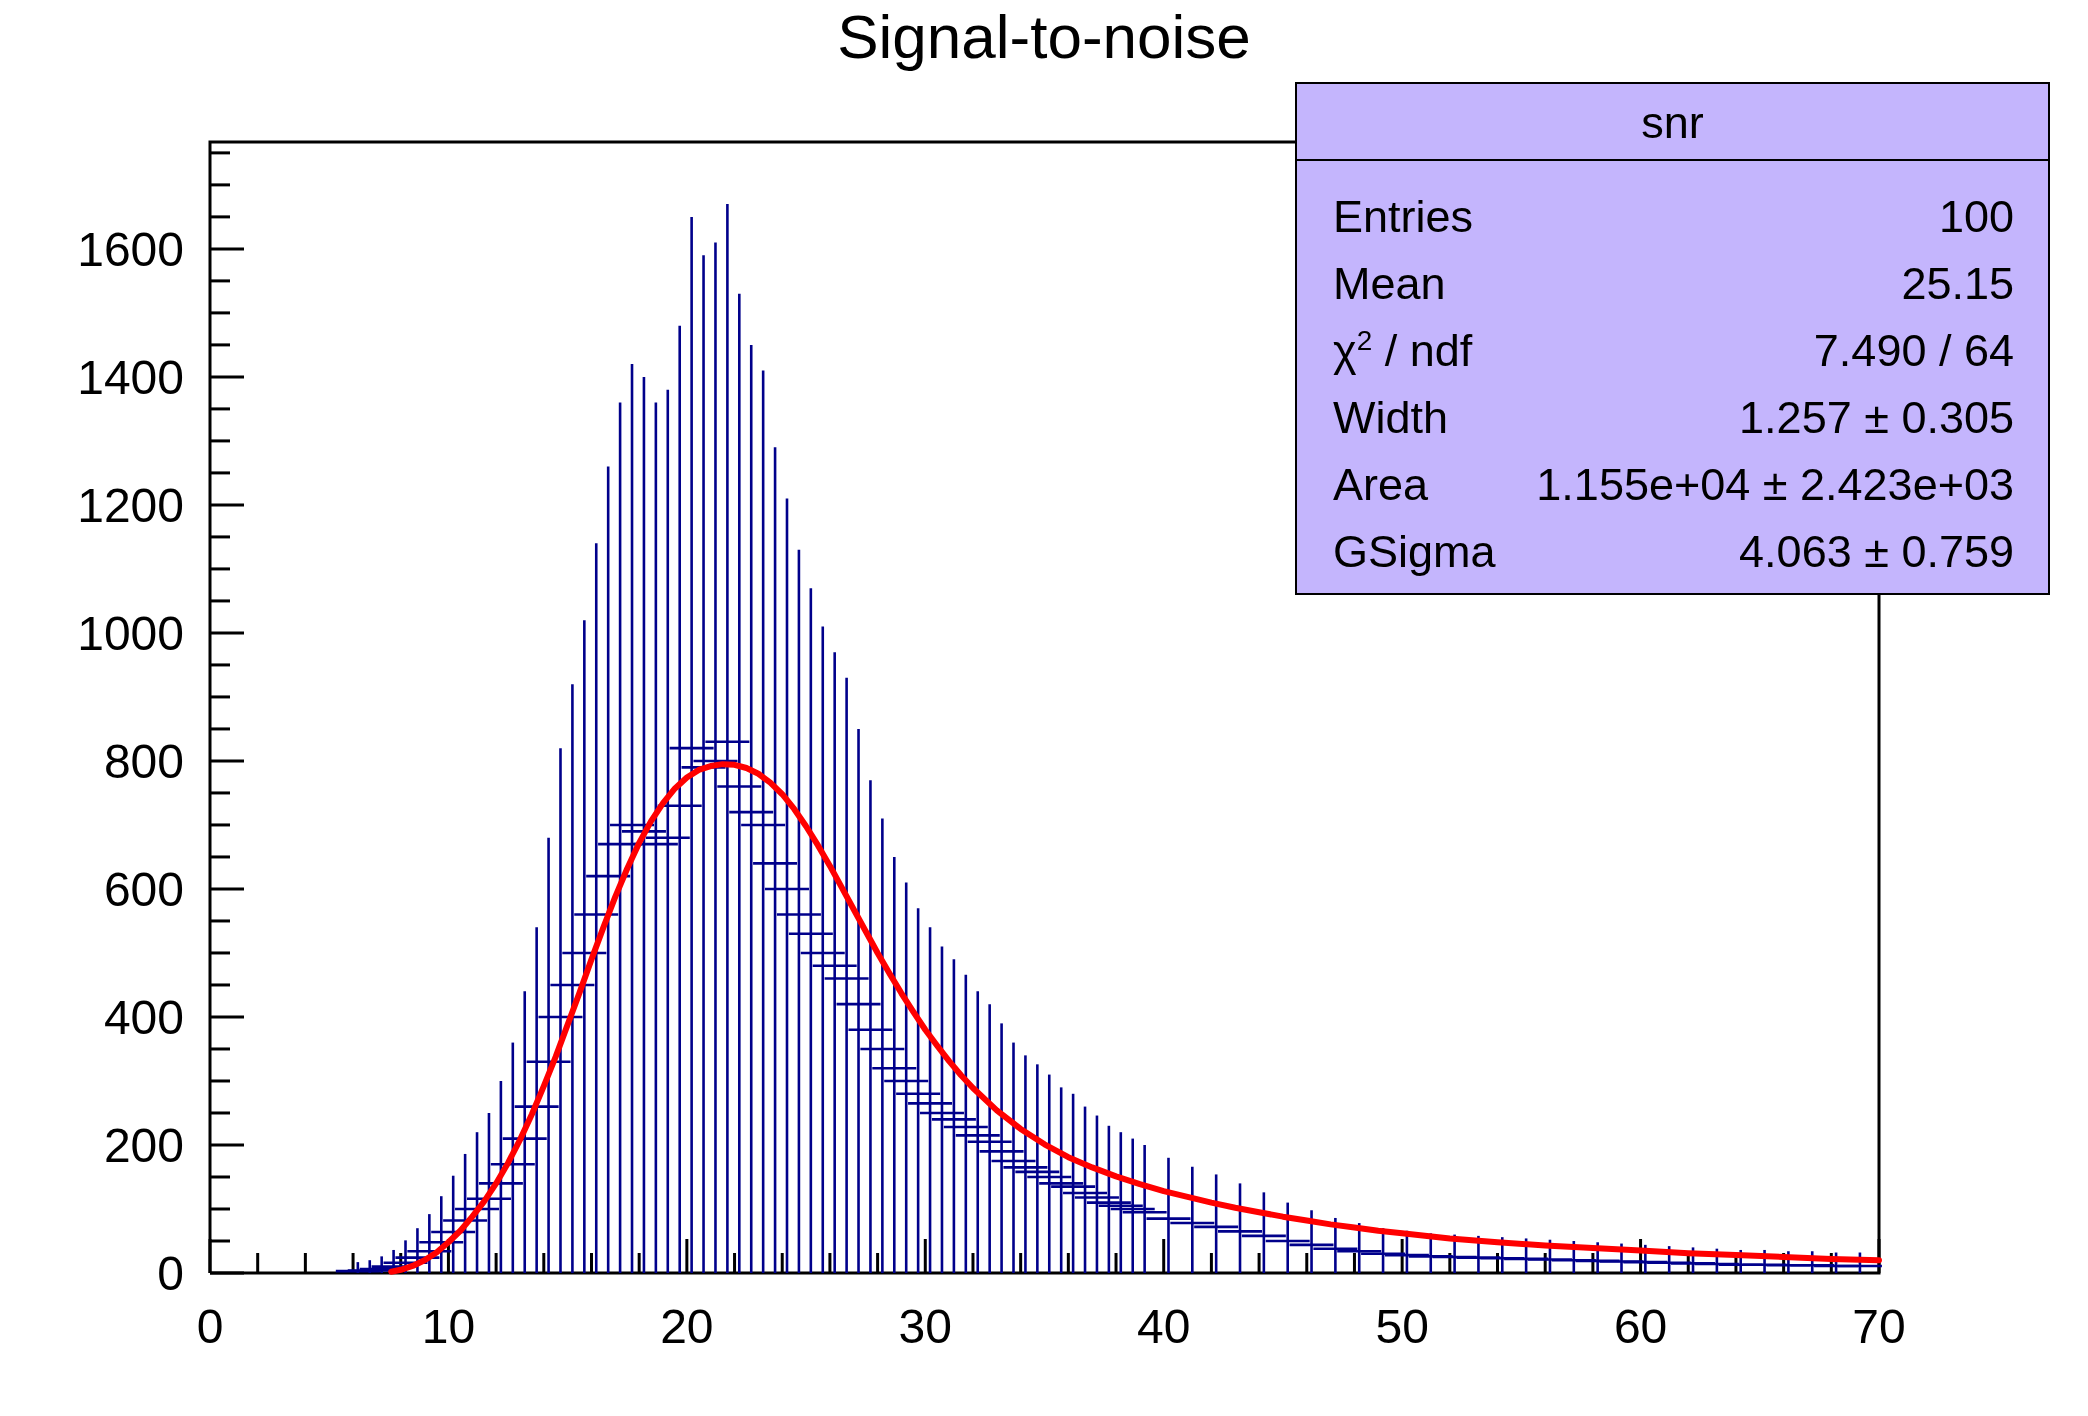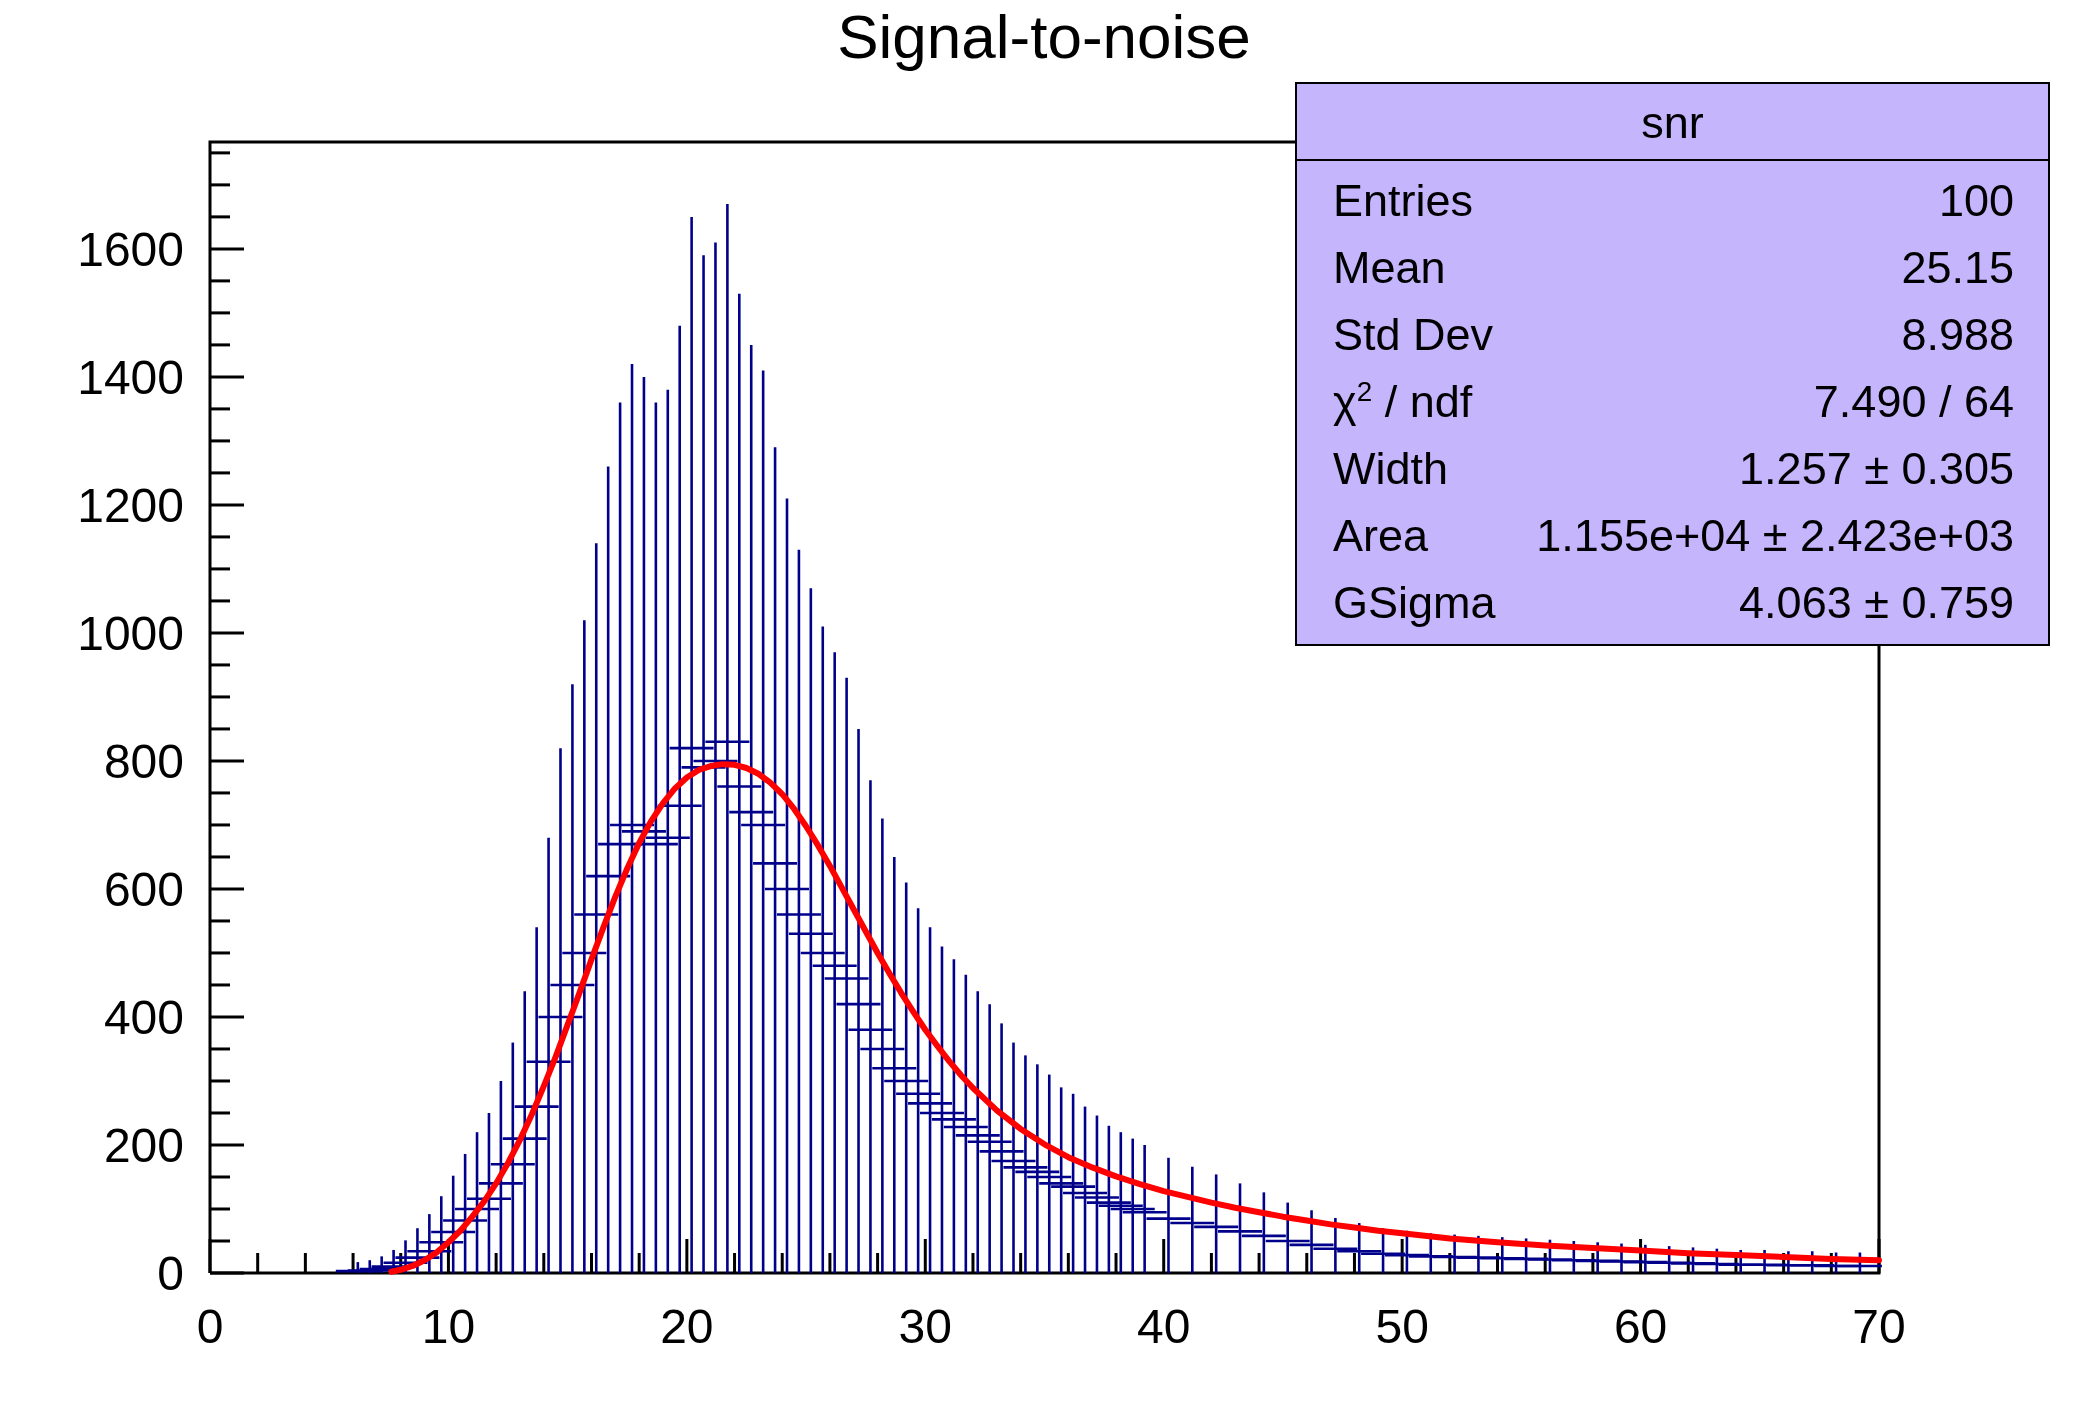--- a/index.html
+++ b/index.html
@@ -85,21 +85,21 @@
   #stats-header {
     box-sizing: border-box;
     border-bottom: 2px solid #000000;
     text-align: center;
     font-size: 45px;
     line-height: 1;
     padding: 16px 0 14px 0;
     color: #000000;
   }
   #stats-rows {
-    padding: 6px 0 8px 0;
+    padding: 22px 0 8px 0;
   }
   .stats-row {
     display: flex;
     align-items: baseline;
     justify-content: space-between;
     font-size: 45px;
     line-height: 1;
     padding: 11px 34px 11px 36px;
     color: #000000;
     white-space: nowrap;
@@ -625,24 +625,20 @@
     <div id="stats-rows">
         <div class="stats-row">
           <span class="stats-label">Entries</span>
           <span class="stats-value">100</span>
         </div>
         <div class="stats-row">
           <span class="stats-label">Mean</span>
           <span class="stats-value">25.15</span>
         </div>
         <div class="stats-row">
-          <span class="stats-label">Std Dev</span>
-          <span class="stats-value">8.988</span>
-        </div>
-        <div class="stats-row">
           <span class="stats-label"><span class="chi-sym">χ<sup>2</sup></span> / ndf</span>
           <span class="stats-value">7.490 / 64</span>
         </div>
         <div class="stats-row">
           <span class="stats-label">Width</span>
           <span class="stats-value">1.257 ± 0.305</span>
         </div>
         <div class="stats-row">
           <span class="stats-label">Area</span>
           <span class="stats-value">1.155e+04 ± 2.423e+03</span>

